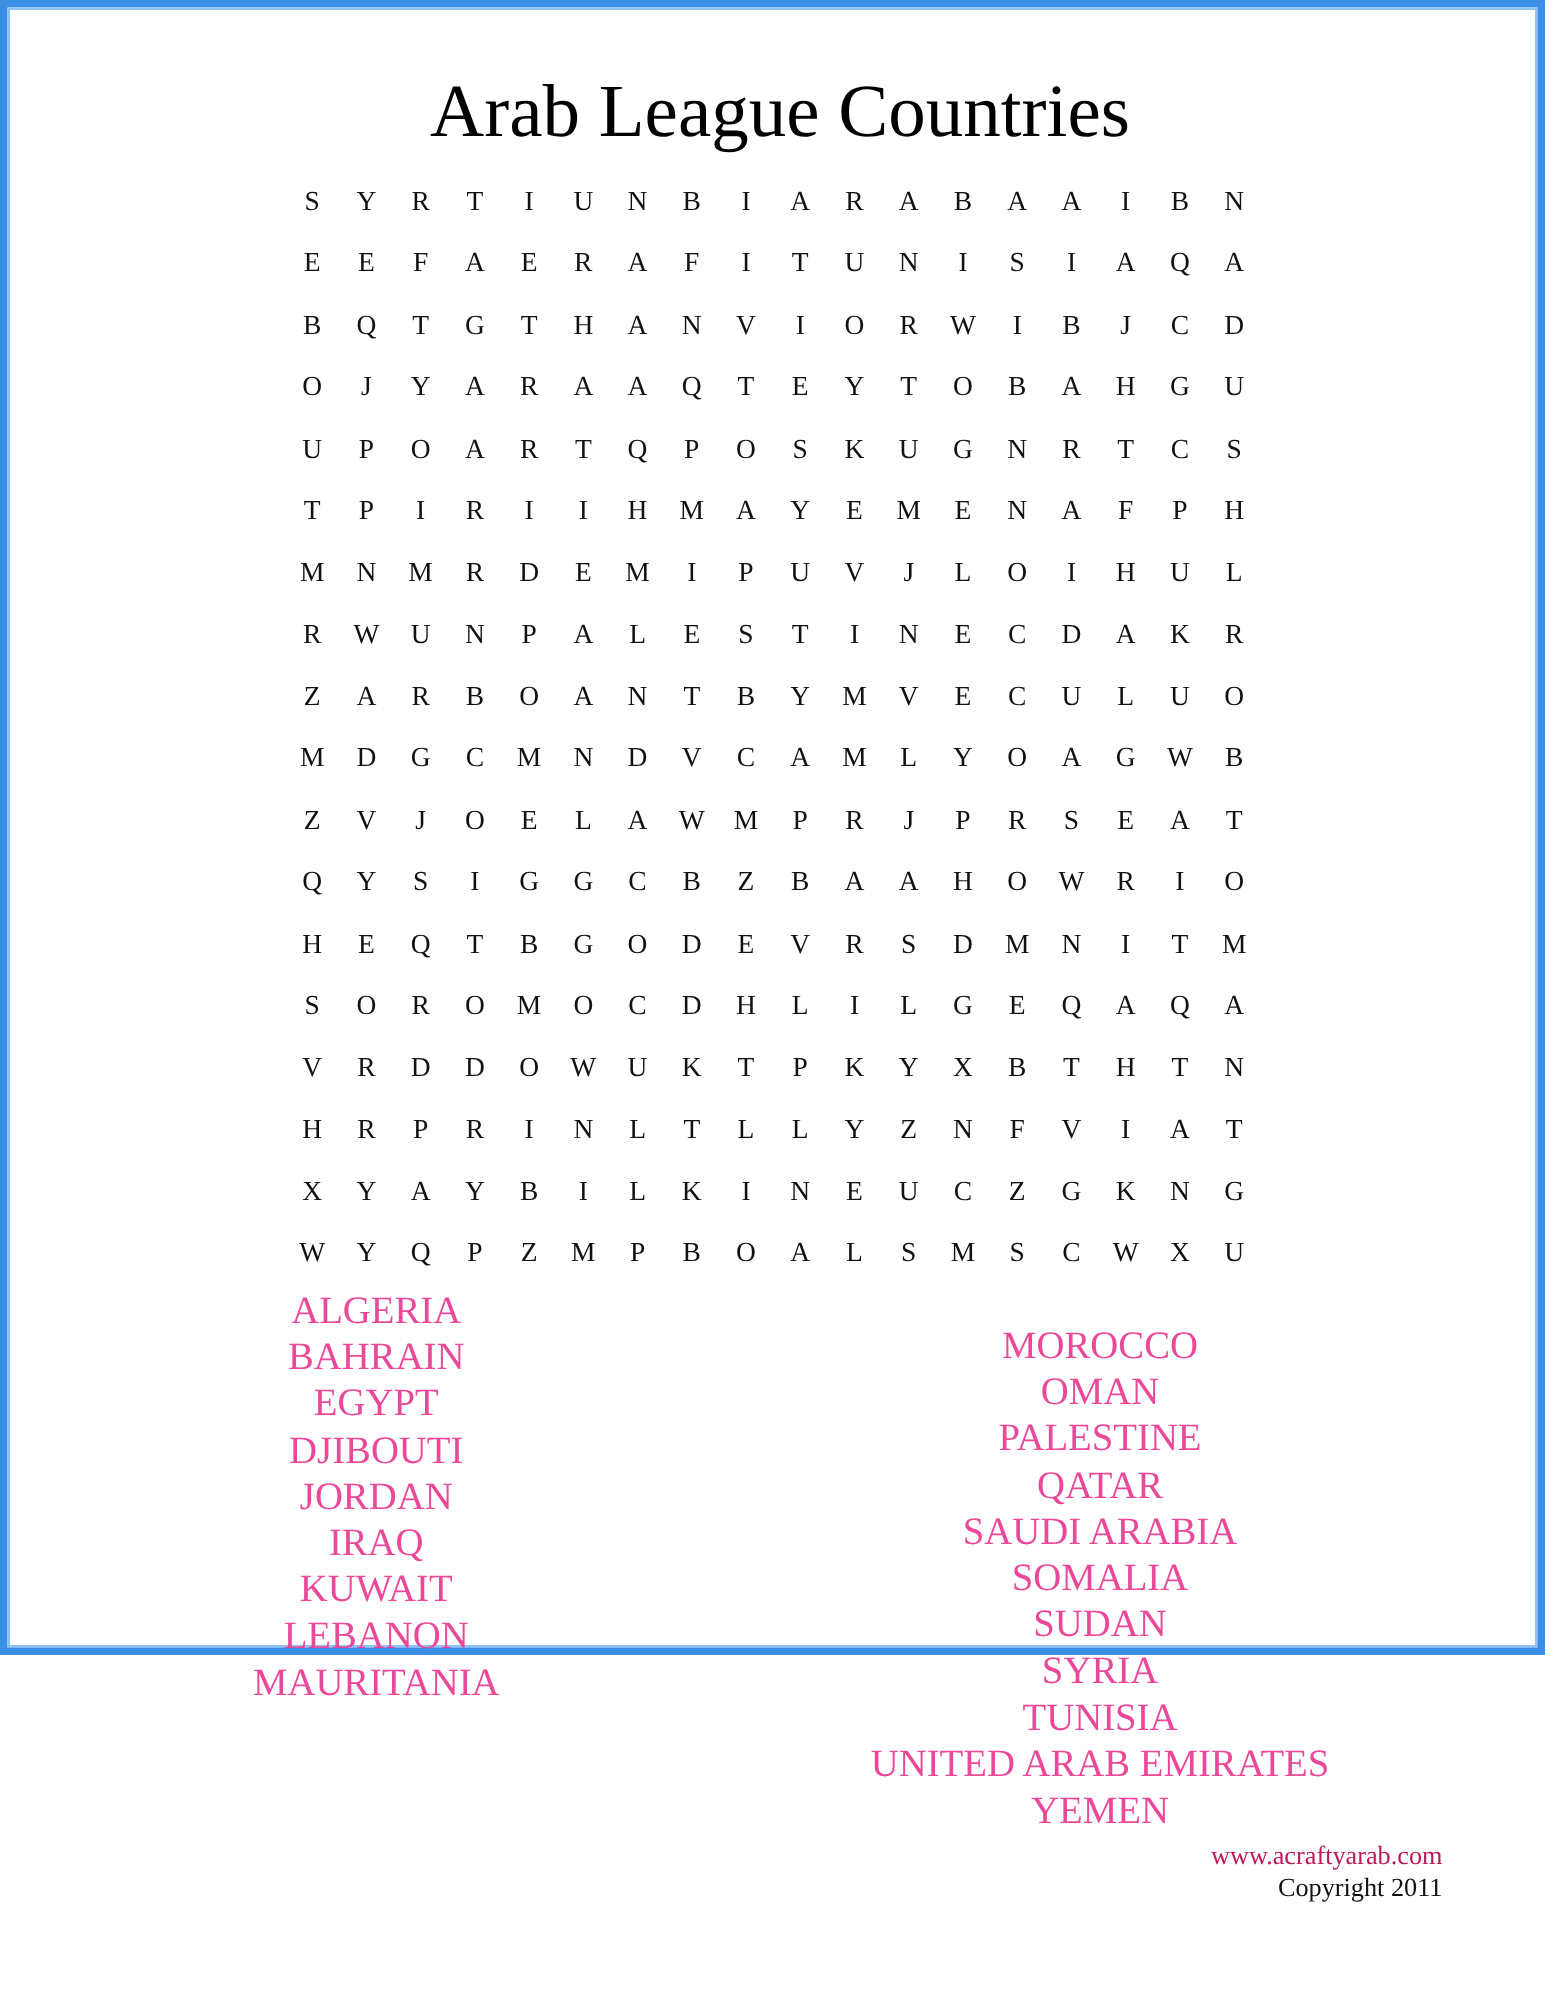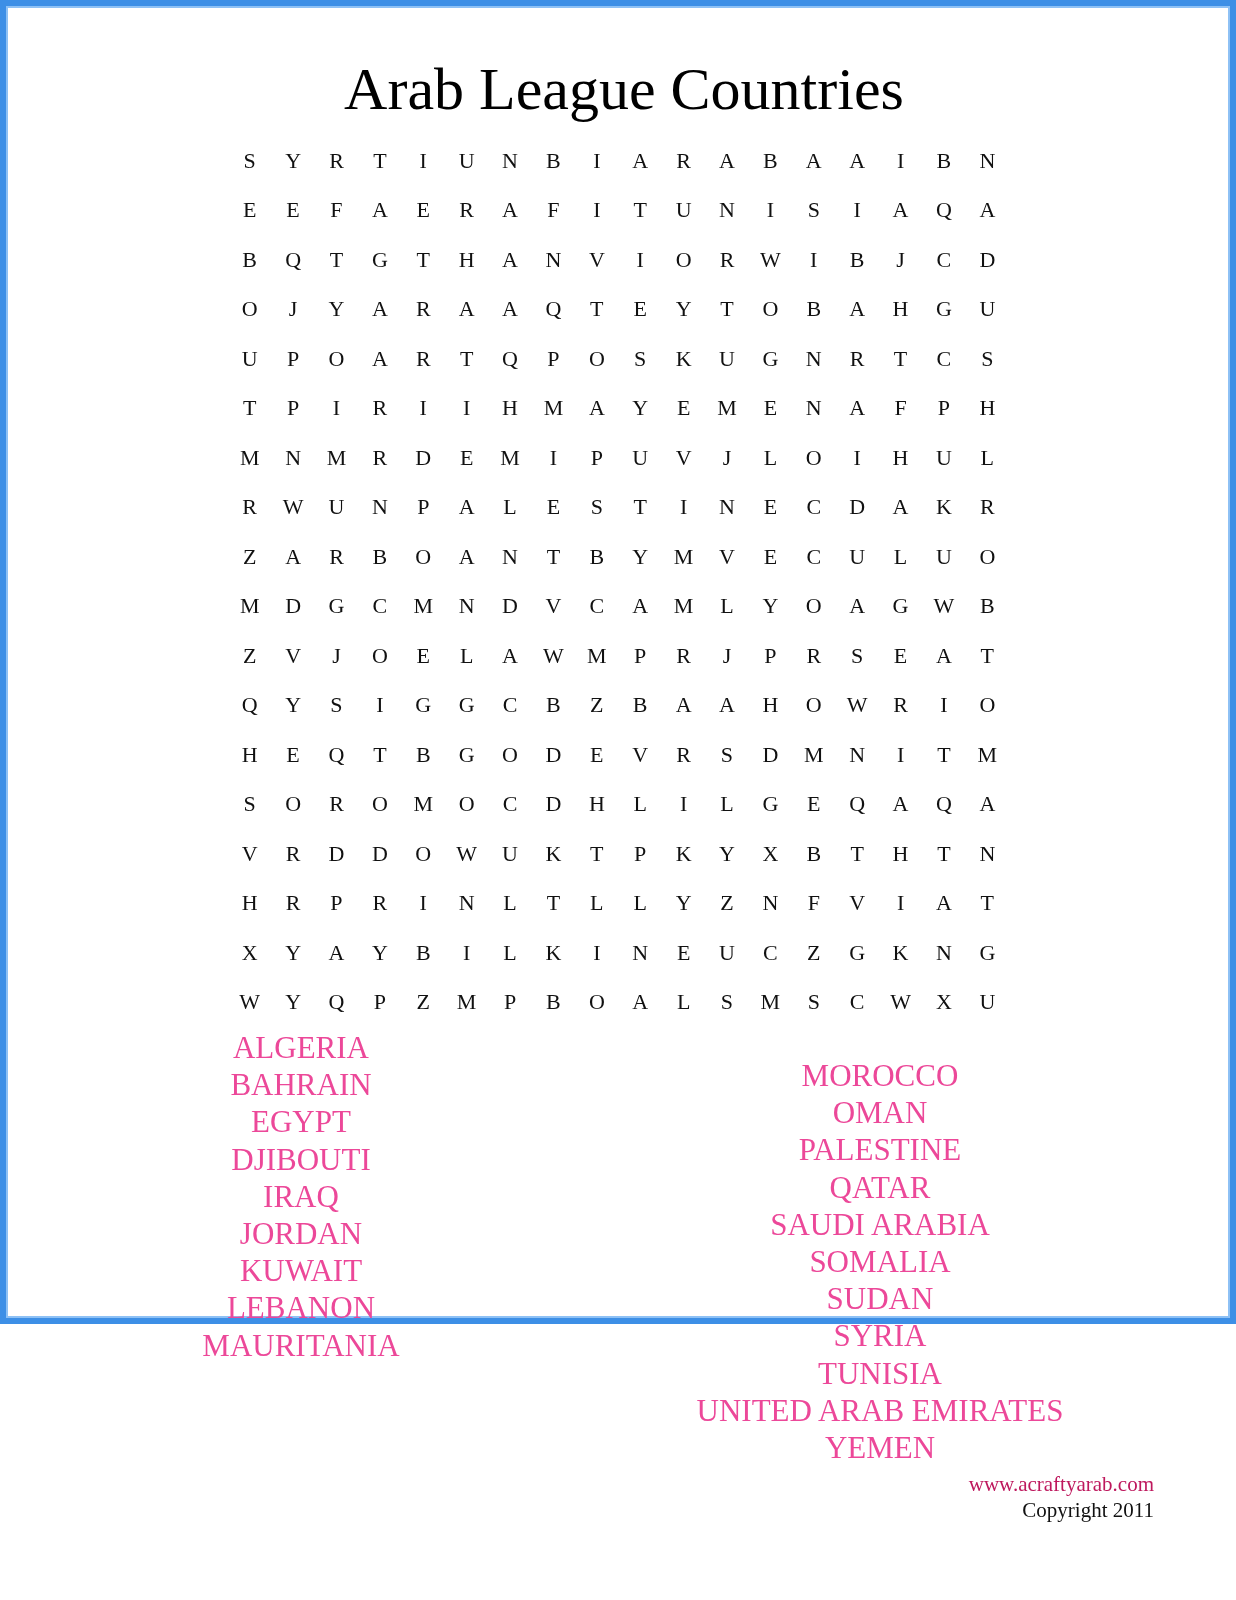--- a/index.html
+++ b/index.html
@@ -373,22 +373,22 @@
       <div class="cell">W</div>
       <div class="cell">X</div>
       <div class="cell">U</div>
     </div>
 
   <div class="words left" id="words-left">
       <span class="word">ALGERIA</span>
       <span class="word">BAHRAIN</span>
       <span class="word">EGYPT</span>
       <span class="word">DJIBOUTI</span>
+      <span class="word">JORDAN</span>
       <span class="word">IRAQ</span>
-      <span class="word">JORDAN</span>
       <span class="word">KUWAIT</span>
       <span class="word">LEBANON</span>
       <span class="word">MAURITANIA</span>
     </div>
   <div class="words right" id="words-right">
       <span class="word">MOROCCO</span>
       <span class="word">OMAN</span>
       <span class="word">PALESTINE</span>
       <span class="word">QATAR</span>
       <span class="word">SAUDI ARABIA</span>

